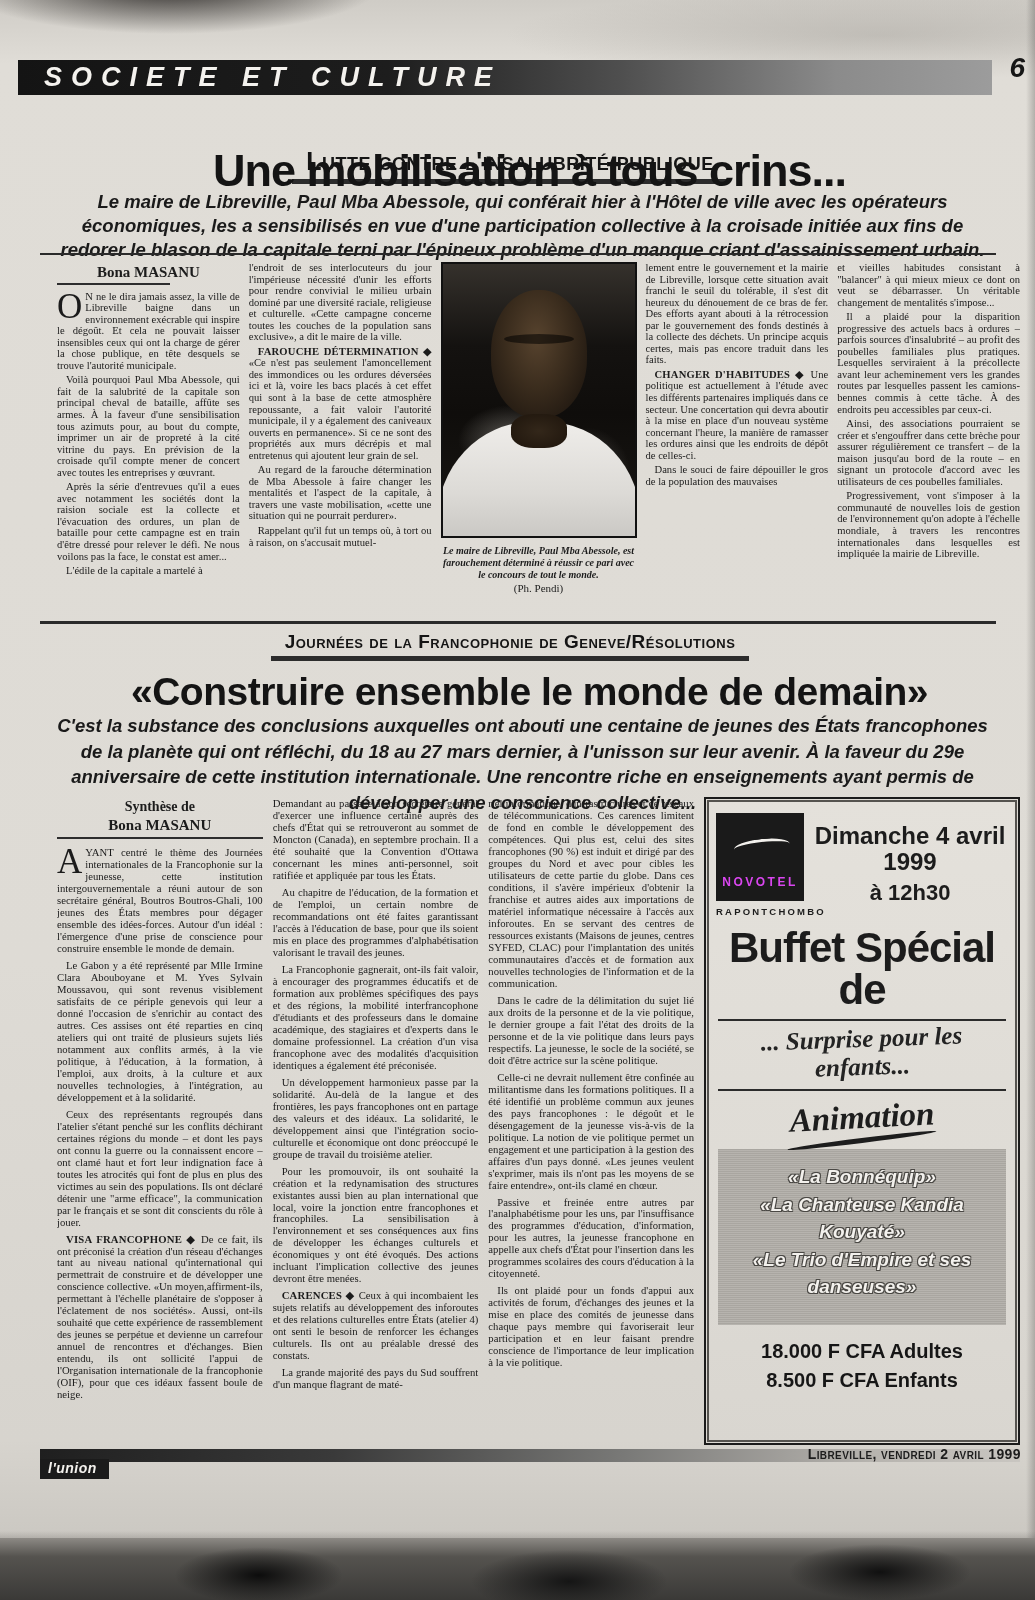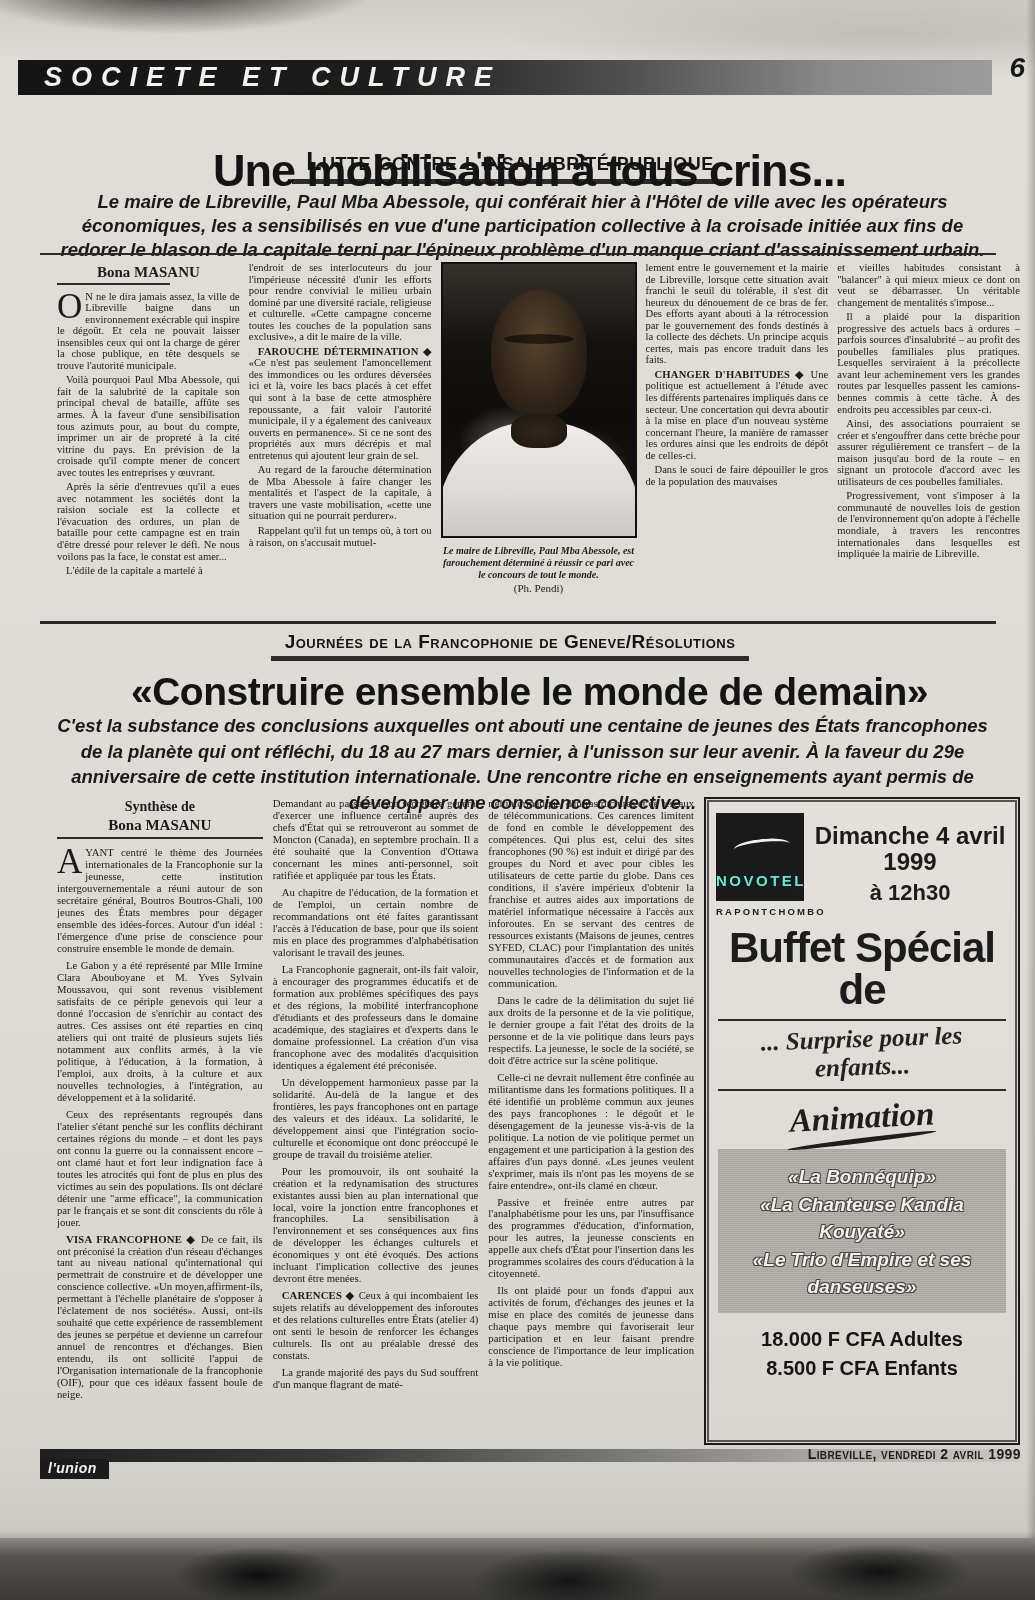--- a/index.html
+++ b/index.html
@@ -78,39 +78,39 @@
   .credit{font-size:11px;text-align:center;margin-top:2px;}
   
   .ad{flex:0 0 316px;border:2px solid #1b1b1b;box-shadow:inset 0 0 0 1px #dedbd5, inset 0 0 0 3px #55534f;
     background:linear-gradient(180deg,#e4e1db 0%,#dfdcd6 55%,#d9d6d0 100%);
     padding:14px 10px 8px 10px;box-sizing:border-box;height:648px;overflow:hidden;
     font-family:"Liberation Sans",sans-serif;}
   .ad-top{display:flex;align-items:flex-start;gap:8px;}
   .novotel-sq{width:88px;height:88px;background:#1a1a1a;position:relative;flex:0 0 88px;}
   .novotel-swoosh{position:absolute;left:18px;top:26px;width:56px;height:12px;
     border-top:3px solid #f2f0ec;border-radius:100% 100% 0 0;transform:rotate(-6deg);}
-  .novotel-name{position:absolute;left:0;right:0;bottom:12px;text-align:center;color:#5eead4;
-    font-weight:bold;font-size:15px;letter-spacing:2.5px;}
+  .novotel-name{position:absolute;left:0;right:0;bottom:12px;text-align:center;color:#d946ef;
+    font-weight:bold;font-size:12px;letter-spacing:2.5px;}
   .novotel-sub{font-size:9.5px;font-weight:bold;letter-spacing:2.2px;margin-top:5px;text-align:right;width:88px;}
   .ad-date{flex:1;text-align:center;padding-top:10px;}
   .ad-date-l1{font-size:24px;font-weight:bold;line-height:1.1;}
   .ad-date-l2{font-size:22px;font-weight:bold;margin-top:4px;}
   .ad-title1{text-align:center;font-size:42px;font-weight:bold;letter-spacing:-1px;margin-top:10px;line-height:1;}
   .ad-title2{text-align:center;font-size:73px;font-weight:bold;letter-spacing:0;line-height:.95;margin-top:2px;}
   .ad-line{height:2px;background:#2b2b2b;margin:8px 2px 0 2px;}
   .ad-script{font-family:"Liberation Serif",serif;font-style:italic;font-weight:bold;
     text-align:center;font-size:25px;transform:rotate(-2deg);margin-top:4px;color:#232323;}
   .ad-script2{font-family:"Liberation Serif",serif;font-style:italic;font-weight:bold;
     text-align:center;font-size:33px;transform:rotate(-3deg);margin-top:8px;color:#1d1d1d;}
   .ad-swoosh{width:150px;height:5px;background:#1d1d1d;border-radius:50%;
     transform:rotate(-7deg);margin:2px auto 6px auto;}
   .ad-acts{background:
       repeating-linear-gradient(0deg,rgba(255,255,255,.06) 0 1px,rgba(0,0,0,.05) 1px 2px),
       #b2afa9;
-    margin:4px 2px 0 2px;padding:14px 4px 12px 4px;text-align:center;}
+    margin:4px 2px 0 2px;padding:14px 4px 24px 4px;text-align:center;}
   .act-line{font-style:italic;font-weight:bold;font-size:19px;color:#f3f1ed;line-height:1.45;
     text-shadow:1px 1px 0 #4a4844,-1px -1px 0 #4a4844,1px -1px 0 #4a4844,-1px 1px 0 #4a4844;}
   .ad-prices{text-align:center;margin-top:12px;font-weight:bold;font-size:20px;line-height:1.45;color:#161616;}
   
   .footer-bar{position:absolute;left:40px;top:1449px;width:980px;height:13px;
     background:linear-gradient(90deg,#1f1f1f 0%,#3a3a3a 30%,#7a7a78 60%,#b7b4af 85%,#c9c6c1 100%);}
   .union-logo{position:absolute;left:40px;top:1459px;background:#1b1b1b;color:#f4f2ee;
     font-weight:bold;font-style:italic;font-size:14px;padding:1px 12px 3px 8px;
     font-family:"Liberation Sans",sans-serif;letter-spacing:.5px;}
   .dateline{position:absolute;right:14px;top:1446px;font-family:"Liberation Sans",sans-serif;
@@ -220,21 +220,21 @@
           <p class="para">Pour les promouvoir, ils ont souhaité la création et la redynamisation des structures existantes aussi bien au plan international que local, voire la jonction entre francophones et francophiles. La sensibilisation à l'environnement et ses conséquences aux fins de développer les échanges culturels et économiques y ont été évoqués. Des actions incluant l'implication collective des jeunes devront être menées.</p>
           <p class="para"><b class="runin">CARENCES ◆ </b>Ceux à qui incombaient les sujets relatifs au développement des inforoutes et des relations culturelles entre États (atelier 4) ont senti le besoin de renforcer les échanges culturels. Ils ont au préalable dressé des constats.</p>
           <p class="para">La grande majorité des pays du Sud souffrent d'un manque flagrant de maté-</p>
         </div>
     </div>
     <div class="col">
       <div class="coltext">
           <p class="para">riel informatique, d'infrastructures et de réseaux de télécommunications. Ces carences limitent de fond en comble le développement des compétences. Qui plus est, celui des sites francophones (90 %) est induit et dirigé par des groupes du Nord et avec pour cibles les utilisateurs de cette partie du globe. Dans ces conditions, il s'avère impérieux d'obtenir la franchise et autres aides aux importations de matériel informatique nécessaire à l'accès aux inforoutes. En se servant des centres de ressources existants (Maisons de jeunes, centres SYFED, CLAC) pour l'implantation des unités communautaires d'accès et de formation aux nouvelles technologies de l'information et de la communication.</p>
           <p class="para">Dans le cadre de la délimitation du sujet lié aux droits de la personne et de la vie politique, le dernier groupe a fait l'état des droits de la personne et de la vie politique dans leurs pays respectifs. La jeunesse, le socle de la société, se doit d'être actrice sur la scène politique.</p>
           <p class="para">Celle-ci ne devrait nullement être confinée au militantisme dans les formations politiques. Il a été identifié un problème commun aux jeunes des pays francophones : le dégoût et le désengagement de la jeunesse vis-à-vis de la politique. La notion de vie politique permet un engagement et une participation à la gestion des affaires d'un pays donné. «Les jeunes veulent s'exprimer, mais ils n'ont pas les moyens de se faire entendre», ont-ils clamé en chœur.</p>
-          <p class="para">Passive et freinée entre autres par l'analphabétisme pour les uns, par l'insuffisance des programmes d'éducation, d'information, pour les autres, la jeunesse conscients en appelle aux chefs d'État pour l'insertion dans les programmes scolaires des cours d'éducation à la citoyenneté.</p>
+          <p class="para">Passive et freinée entre autres par l'analphabétisme pour les uns, par l'insuffisance des programmes d'éducation, d'information, pour les autres, la jeunesse francophone en appelle aux chefs d'État pour l'insertion dans les programmes scolaires des cours d'éducation à la citoyenneté.</p>
           <p class="para">Ils ont plaidé pour un fonds d'appui aux activités de forum, d'échanges des jeunes et la mise en place des comités de jeunesse dans chaque pays membre qui favoriserait leur participation et en leur faisant prendre conscience de l'importance de leur implication à la vie politique.</p>
         </div>
     </div>
 
     <div class="ad">
       <div class="ad-top">
         <div>
           <div class="novotel-sq">
             <div class="novotel-swoosh"></div>
             <div class="novotel-name">NOVOTEL</div>

